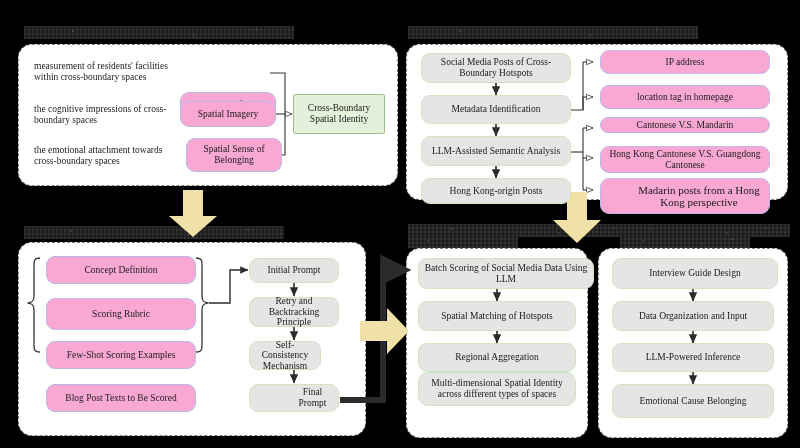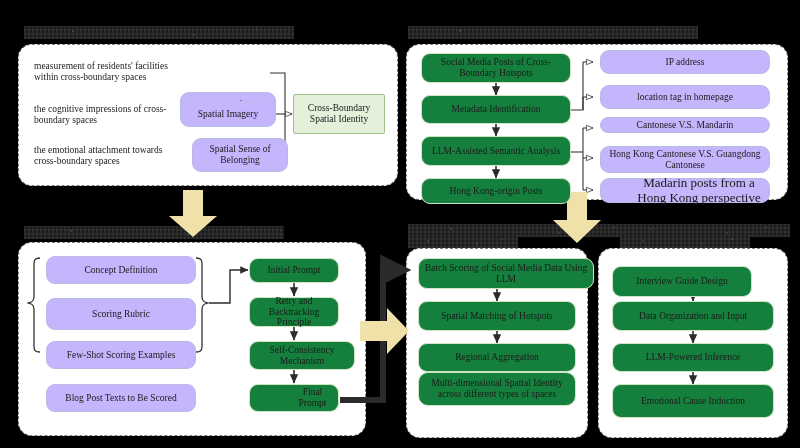--- a/index.html
+++ b/index.html
@@ -20,22 +20,22 @@
           font-size:0;color:transparent;overflow:hidden;}
 
   
   .panel{position:absolute;background:#fff;border:1.6px dashed #7d7d7d;
          border-radius:14px;box-sizing:border-box;}
 
   
   .node{position:absolute;box-sizing:border-box;display:flex;
         align-items:center;justify-content:center;text-align:center;
         line-height:1.12;padding:2px 4px;}
-  .lav{background:#c4b5fd;border:1px solid #b9b9e6;border-radius:9px;}
-  .grn{background:#15803d;border:1px solid #cfe5c2;border-radius:9px;}
+  .lav{background:#f9a8d4;border:1px solid #b9b9e6;border-radius:9px;}
+  .grn{background:#e5e5e5;border:1px solid #cfe5c2;border-radius:9px;}
   .grn-sq{background:#e3f0da;border:1px solid #9fbf8c;border-radius:2px;}
   .plain{background:transparent;border:none;text-align:left;justify-content:flex-start;}
 
   
   svg.wires{position:absolute;left:0;top:0;width:800px;height:448px;overflow:visible;
             pointer-events:none;}
 
   .ybig{position:absolute;}
 </style>
 </head>
@@ -148,49 +148,49 @@
   <svg class="ybig" style="left:360px;top:305px;width:50px;height:52px;" viewBox="0 0 50 52">
     <path d="M0,16 L27,16 L27,3 L49,26 L27,49 L27,36 L0,36 Z" fill="#efe1a8"></path>
   </svg>
 
   <div class="node plain" style="left:30px;top:56px;width:150px;height:32px;font-size:9.5px;">measurement of residents' facilities within cross-boundary spaces</div>
   <div class="node plain" style="left:30px;top:99px;width:150px;height:32px;font-size:9.5px;">the cognitive impressions of cross-boundary spaces</div>
   <div class="node plain" style="left:30px;top:140px;width:150px;height:32px;font-size:9.5px;">the emotional attachment towards cross-boundary spaces</div>
 
   <div class="node lav" style="left:180px;top:60px;width:96px;height:26px;font-size:9.5px;margin-top:32px;">Spatial Satisfaction</div>
   <div class="node lav" style="left:180px;top:101px;width:96px;height:26px;font-size:9.5px;">Spatial Imagery</div>
-  <div class="node lav" style="left:192px;top:138px;width:96px;height:34px;font-size:9.5px;">Spatial Sense of Belonging</div>
+  <div class="node lav" style="left:186px;top:138px;width:96px;height:34px;font-size:9.5px;">Spatial Sense of Belonging</div>
 
   <div class="node grn-sq" style="left:293px;top:94px;width:92px;height:40px;font-size:9.5px;">Cross-Boundary Spatial Identity</div>
 
   <div class="node grn" style="left:421px;top:53px;width:150px;height:30px;font-size:9.5px;">Social Media Posts of Cross-Boundary Hotspots</div>
   <div class="node grn" style="left:421px;top:95px;width:150px;height:29px;font-size:9.5px;">Metadata Identification</div>
   <div class="node grn" style="left:421px;top:136px;width:150px;height:30px;font-size:9.5px;">LLM-Assisted Semantic Analysis</div>
   <div class="node grn" style="left:421px;top:178px;width:150px;height:26px;font-size:9.5px;">Hong Kong-origin Posts</div>
 
   <div class="node lav" style="left:600px;top:50px;width:170px;height:24px;font-size:9.5px;">IP address</div>
   <div class="node lav" style="left:600px;top:85px;width:170px;height:24px;font-size:9.5px;">location tag in homepage</div>
 
   <div class="node lav" style="left:600px;top:117px;width:170px;height:16px;font-size:9.5px;">Cantonese V.S. Mandarin</div>
   <div class="node lav" style="left:600px;top:146px;width:170px;height:27px;font-size:9.5px;">Hong Kong Cantonese V.S. Guangdong Cantonese</div>
-  <div class="node lav" style="left:600px;top:178px;width:170px;height:25px;font-size:13px;padding-left:32px;">Madarin posts from a Hong Kong perspective</div>
+  <div class="node lav" style="left:600px;top:178px;width:170px;height:36px;font-size:11px;padding-left:32px;">Madarin posts from a Hong Kong perspective</div>
 
   <div class="node lav" style="left:46px;top:256px;width:150px;height:28px;font-size:9.5px;">Concept Definition</div>
   <div class="node lav" style="left:46px;top:298px;width:150px;height:32px;font-size:9.5px;">Scoring Rubric</div>
   <div class="node lav" style="left:46px;top:341px;width:150px;height:28px;font-size:9.5px;">Few-Shot Scoring Examples</div>
   <div class="node lav" style="left:46px;top:384px;width:150px;height:28px;font-size:9.5px;">Blog Post Texts to Be Scored</div>
 
   <div class="node grn" style="left:249px;top:258px;width:90px;height:25px;font-size:9.5px;">Initial Prompt</div>
   <div class="node grn" style="left:249px;top:297px;width:90px;height:30px;font-size:9.5px;">Retry and Backtracking Principle</div>
-  <div class="node grn" style="left:249px;top:341px;width:106px;height:29px;font-size:9.5px;">Self-Consistency Mechanism</div>
+  <div class="node grn" style="left:249px;top:341px;width:72px;height:29px;font-size:9.5px;">Self-Consistency Mechanism</div>
   <div class="node grn" style="left:249px;top:384px;width:90px;height:28px;font-size:9.5px;padding-left:41px;">Final Prompt</div>
 
   <div class="node grn" style="left:418px;top:258px;width:176px;height:31px;font-size:9.5px;">Batch Scoring of Social Media Data Using LLM</div>
   <div class="node grn" style="left:418px;top:301px;width:158px;height:30px;font-size:9.5px;">Spatial Matching of Hotspots</div>
   <div class="node grn" style="left:418px;top:343px;width:158px;height:29px;font-size:9.5px;">Regional Aggregation</div>
   <div class="node grn" style="left:418px;top:372px;width:158px;height:34px;font-size:9.5px;border-radius:10px;">Multi-dimensional Spatial Identity across different types of spaces</div>
 
-  <div class="node grn" style="left:612px;top:266px;width:140px;height:31px;font-size:9.5px;">Interview Guide Design</div>
+  <div class="node grn" style="left:612px;top:258px;width:166px;height:31px;font-size:9.5px;">Interview Guide Design</div>
   <div class="node grn" style="left:612px;top:301px;width:162px;height:30px;font-size:9.5px;">Data Organization and Input</div>
   <div class="node grn" style="left:612px;top:343px;width:162px;height:29px;font-size:9.5px;">LLM-Powered Inference</div>
-  <div class="node grn" style="left:612px;top:384px;width:162px;height:34px;font-size:9.5px;">Emotional Cause Induction</div>
+  <div class="node grn" style="left:612px;top:384px;width:162px;height:34px;font-size:9.5px;">Emotional Cause Belonging</div>
 
 </div>
 
 </body></html>

